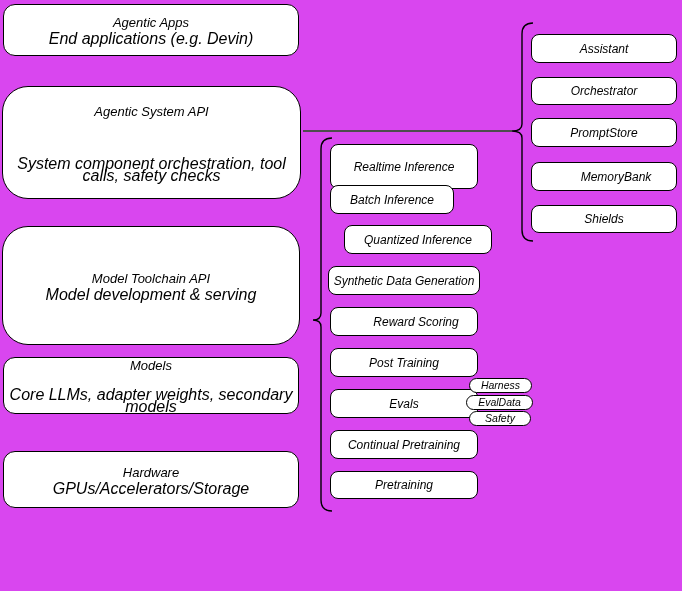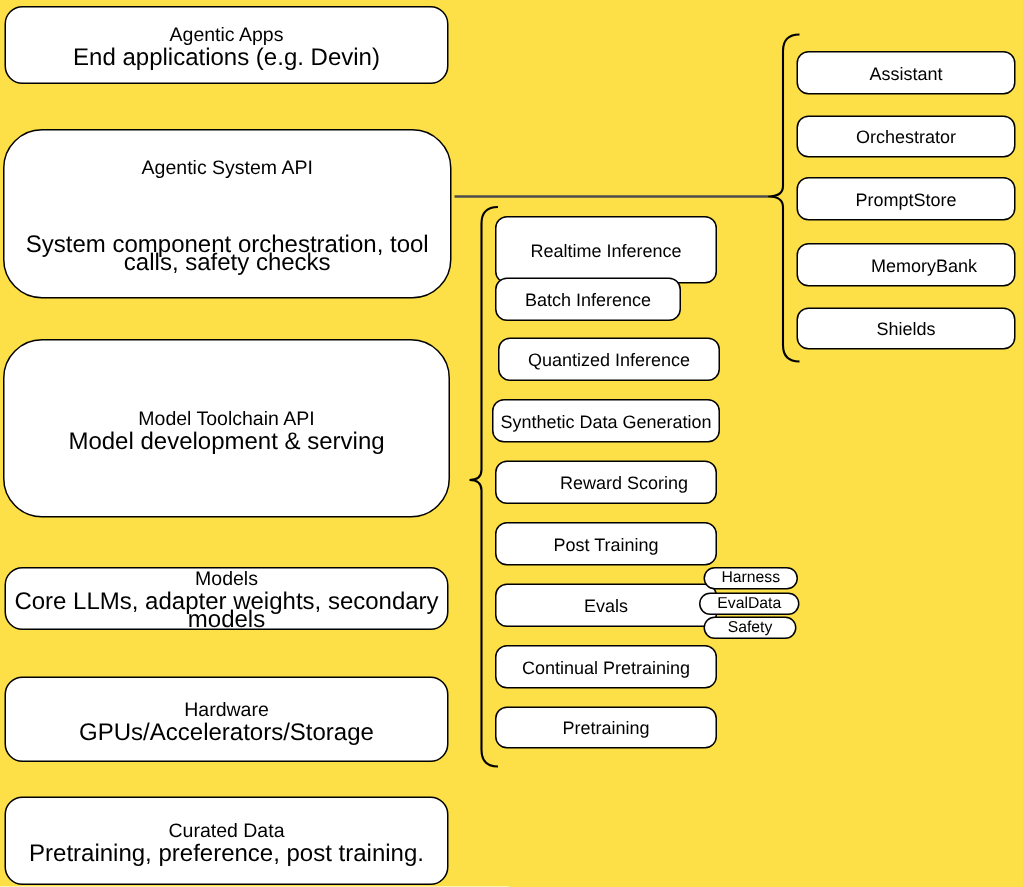--- a/index.html
+++ b/index.html
@@ -1,22 +1,23 @@
 <!DOCTYPE html>
 <html><head>
 <meta charset="utf-8">
 <style>
   html,body{margin:0;padding:0;background:#fff;}
   #canvas{
     position:relative;
     width:682px;height:591px;
-    background:#fde047;
+    background:#d946ef;
     font-family:"Liberation Sans", sans-serif;
     color:#000;
     overflow:hidden;
+    font-style:italic;
   }
   .box{
     position:absolute;
     box-sizing:border-box;
     background:#fff;
     border:1.5px solid #000;
     display:flex;
     flex-direction:column;
     align-items:center;
     justify-content:center;
@@ -68,38 +69,34 @@
   <div class="box stack-box big" style="left:2px;top:86px;width:299px;height:113px;gap:36px;">
     <div class="stack-title">Agentic System API</div>
     <div class="stack-subtitle">System component orchestration, tool calls, safety checks</div>
   </div>
 
   <div class="box stack-box big" style="left:2px;top:226px;width:298px;height:119px;">
     <div class="stack-title">Model Toolchain API</div>
     <div class="stack-subtitle">Model development &amp; serving</div>
   </div>
 
-  <div class="box stack-box" style="left:3px;top:378px;width:296px;height:42px;">
+  <div class="box stack-box" style="left:3px;top:357px;width:296px;height:57px;justify-content:space-between;">
     <div class="stack-title">Models</div>
     <div class="stack-subtitle">Core LLMs, adapter weights, secondary models</div>
   </div>
 
   <div class="box stack-box" style="left:3px;top:451px;width:296px;height:57px;">
     <div class="stack-title">Hardware</div>
     <div class="stack-subtitle">GPUs/Accelerators/Storage</div>
   </div>
 
-  <div class="box stack-box" style="left:3px;top:531px;width:296px;height:59px;">
-    <div class="stack-title">Curated Data</div>
-    <div class="stack-subtitle">Pretraining, preference, post training.</div>
-  </div>
 
   <div class="box node" style="left:330px;top:144px;width:148px;height:45px;">Realtime Inference</div>
   <div class="box node" style="left:330px;top:185px;width:124px;height:29px;">Batch Inference</div>
-  <div class="box node" style="left:332px;top:225px;width:148px;height:29px;text-align:right;">Quantized Inference</div>
+  <div class="box node" style="left:344px;top:225px;width:148px;height:29px;text-align:right;">Quantized Inference</div>
   <div class="box node" style="left:328px;top:266px;width:152px;height:29px;">Synthetic Data Generation</div>
   <div class="box node" style="left:330px;top:307px;width:148px;height:29px;padding-left:24px;">Reward Scoring</div>
   <div class="box node" style="left:330px;top:348px;width:148px;height:29px;">Post Training</div>
   <div class="box node" style="left:330px;top:389px;width:148px;height:29px;">Evals</div>
   <div class="box node" style="left:330px;top:471px;width:148px;height:28px;">Pretraining</div>
   <div class="box node" style="left:330px;top:430px;width:148px;height:29px;">Continual Pretraining</div>
 
   <div class="tag" style="left:469px;top:378px;width:63px;height:15px;">Harness</div>
   <div class="tag" style="left:466px;top:395px;width:67px;height:15px;">EvalData</div>
   <div class="tag" style="left:469px;top:411px;width:62px;height:15px;">Safety</div>

